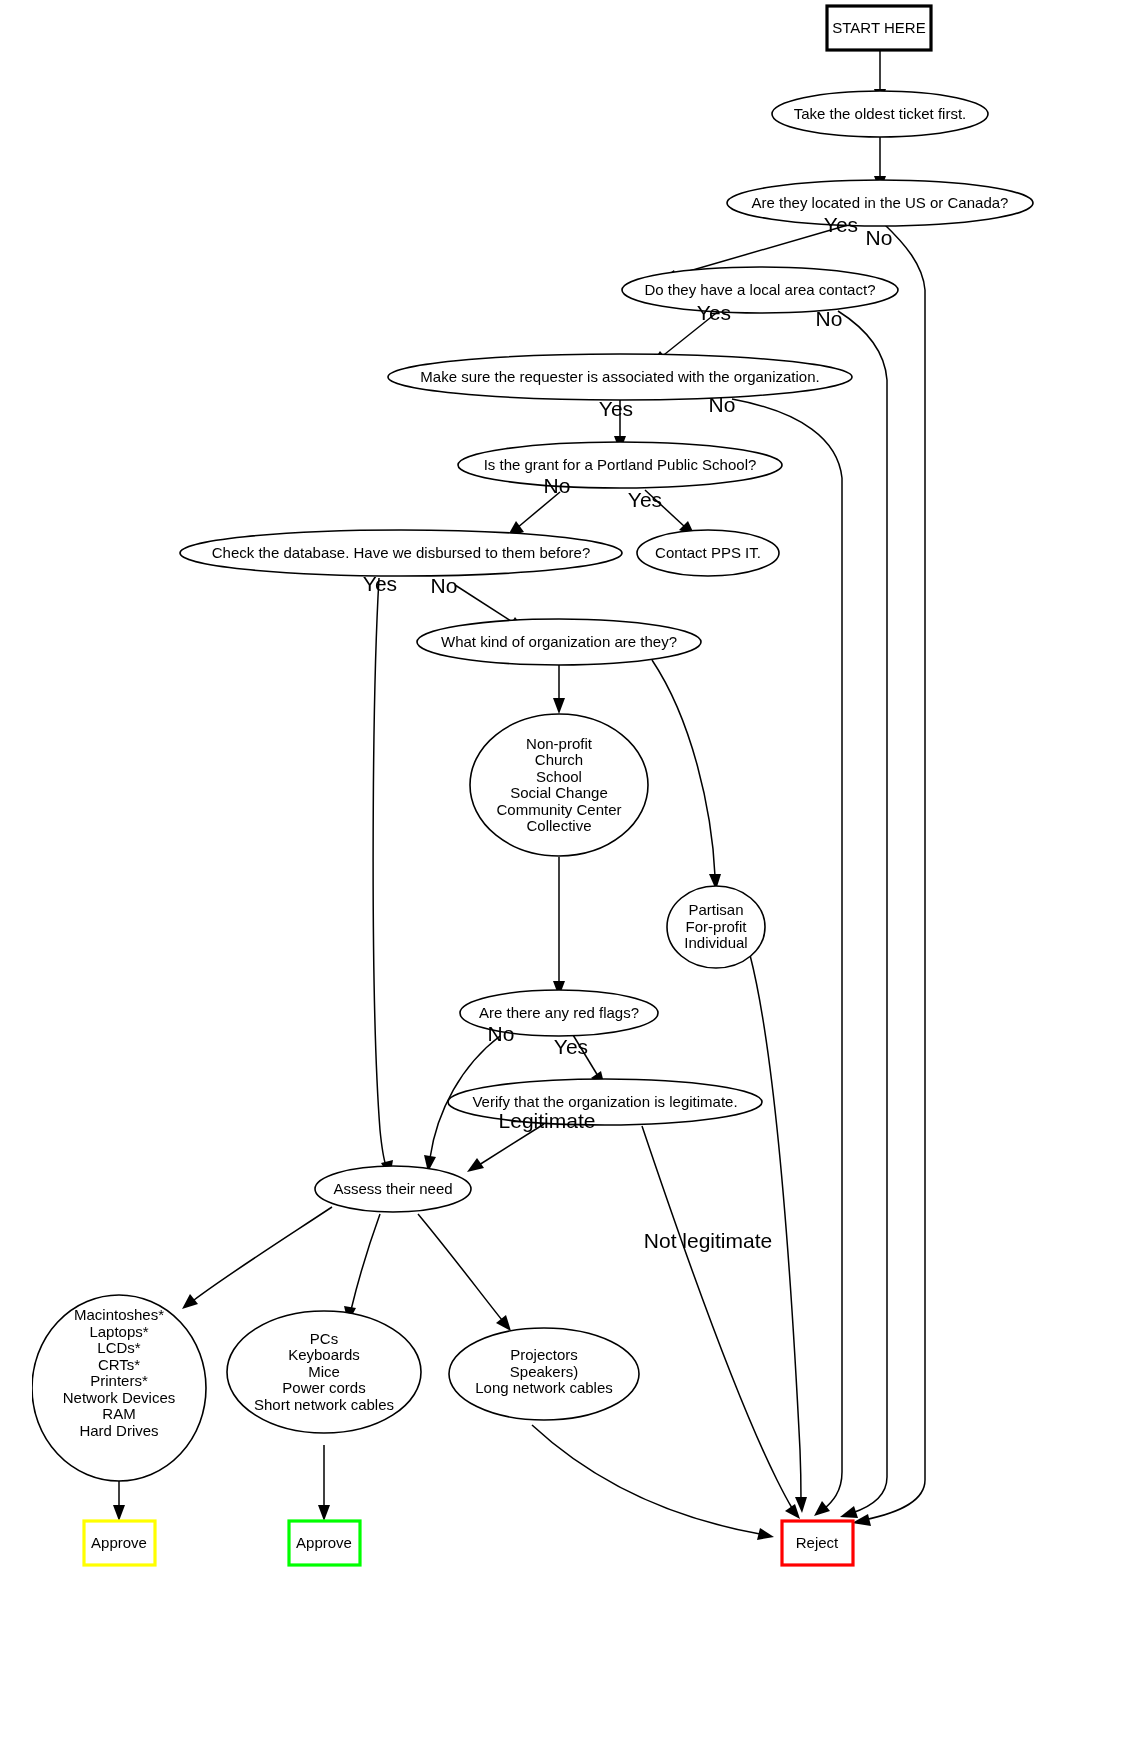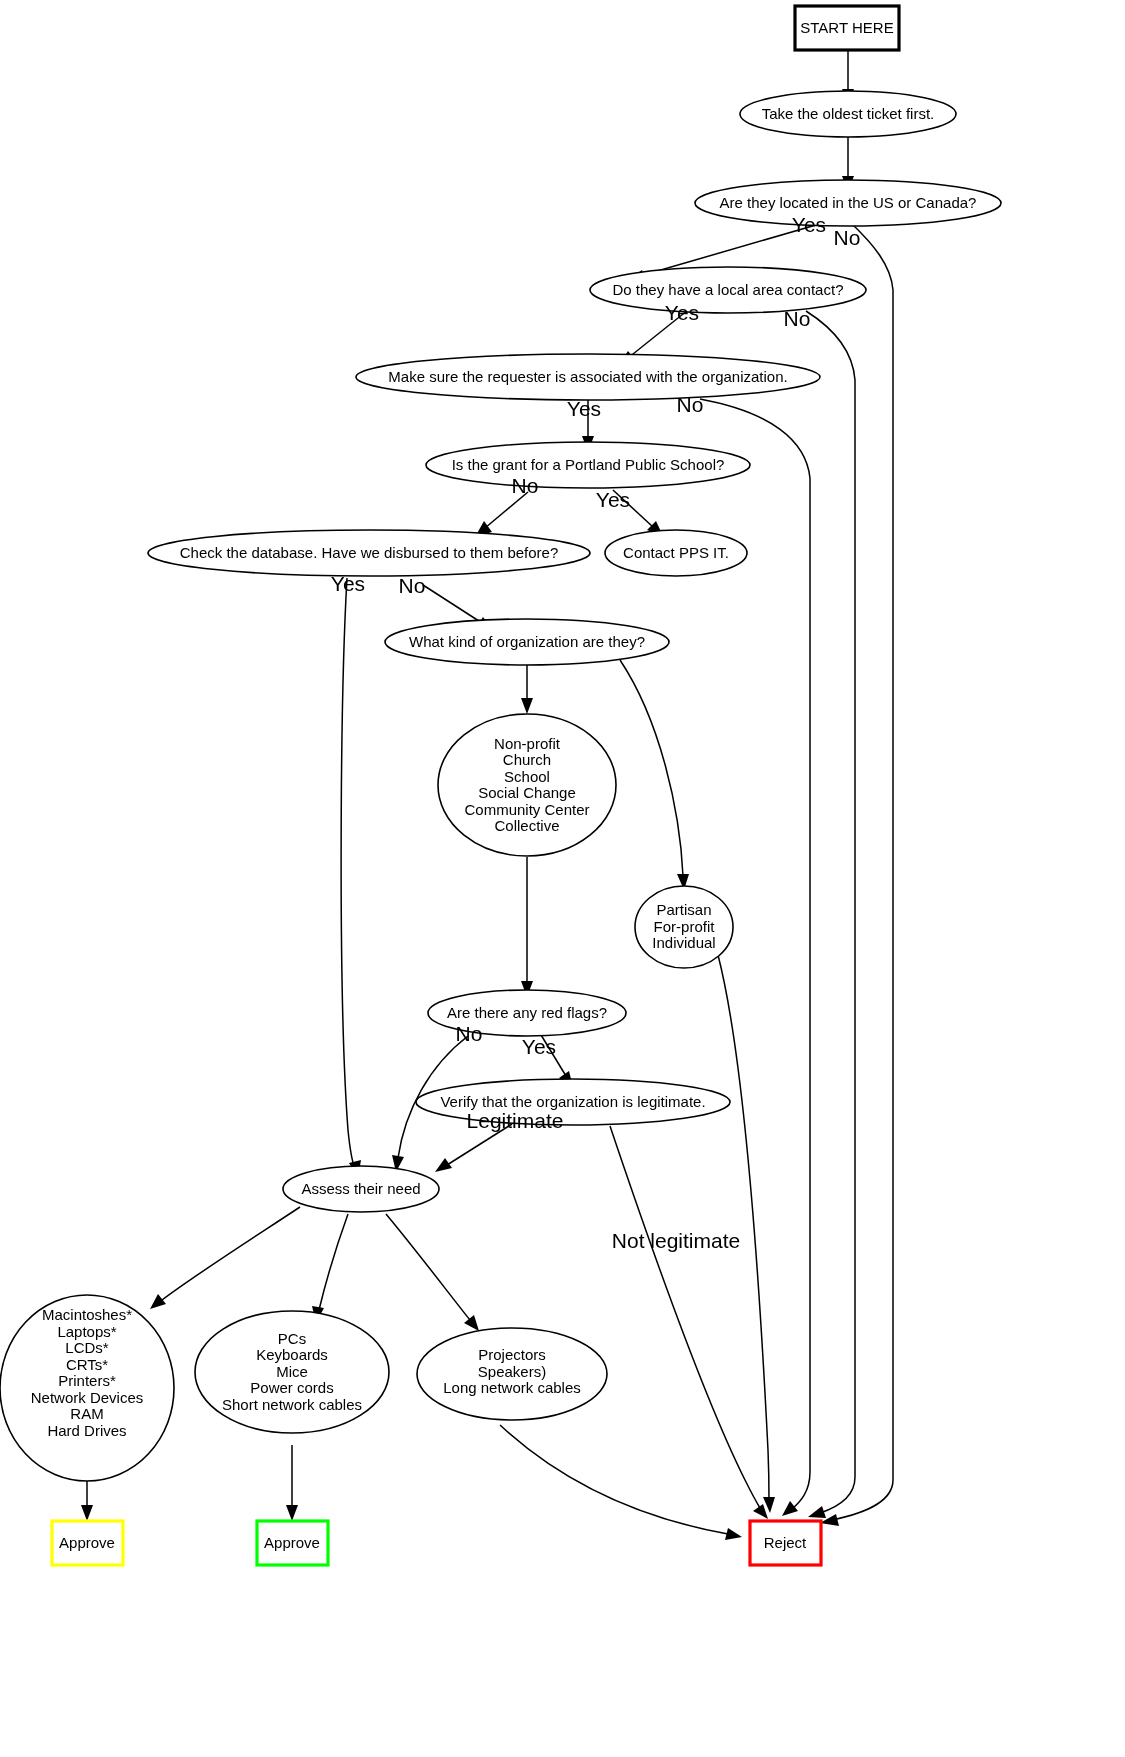--- a/index.html
+++ b/index.html
@@ -10,20 +10,21 @@
   body {
     width: 1125px;
     height: 1757px;
     font-family: "Liberation Sans", sans-serif;
     overflow: hidden;
   }
   #flowchart-root {
     position: relative;
     width: 994px;
     height: 1757px;
+    padding-left: 32px;
   }
   svg#flow {
     display: block;
     width: 1125px;
     height: 1757px;
   }
   .node-shape {
     fill: #ffffff;
     stroke: #000000;
     stroke-width: 1.6;

